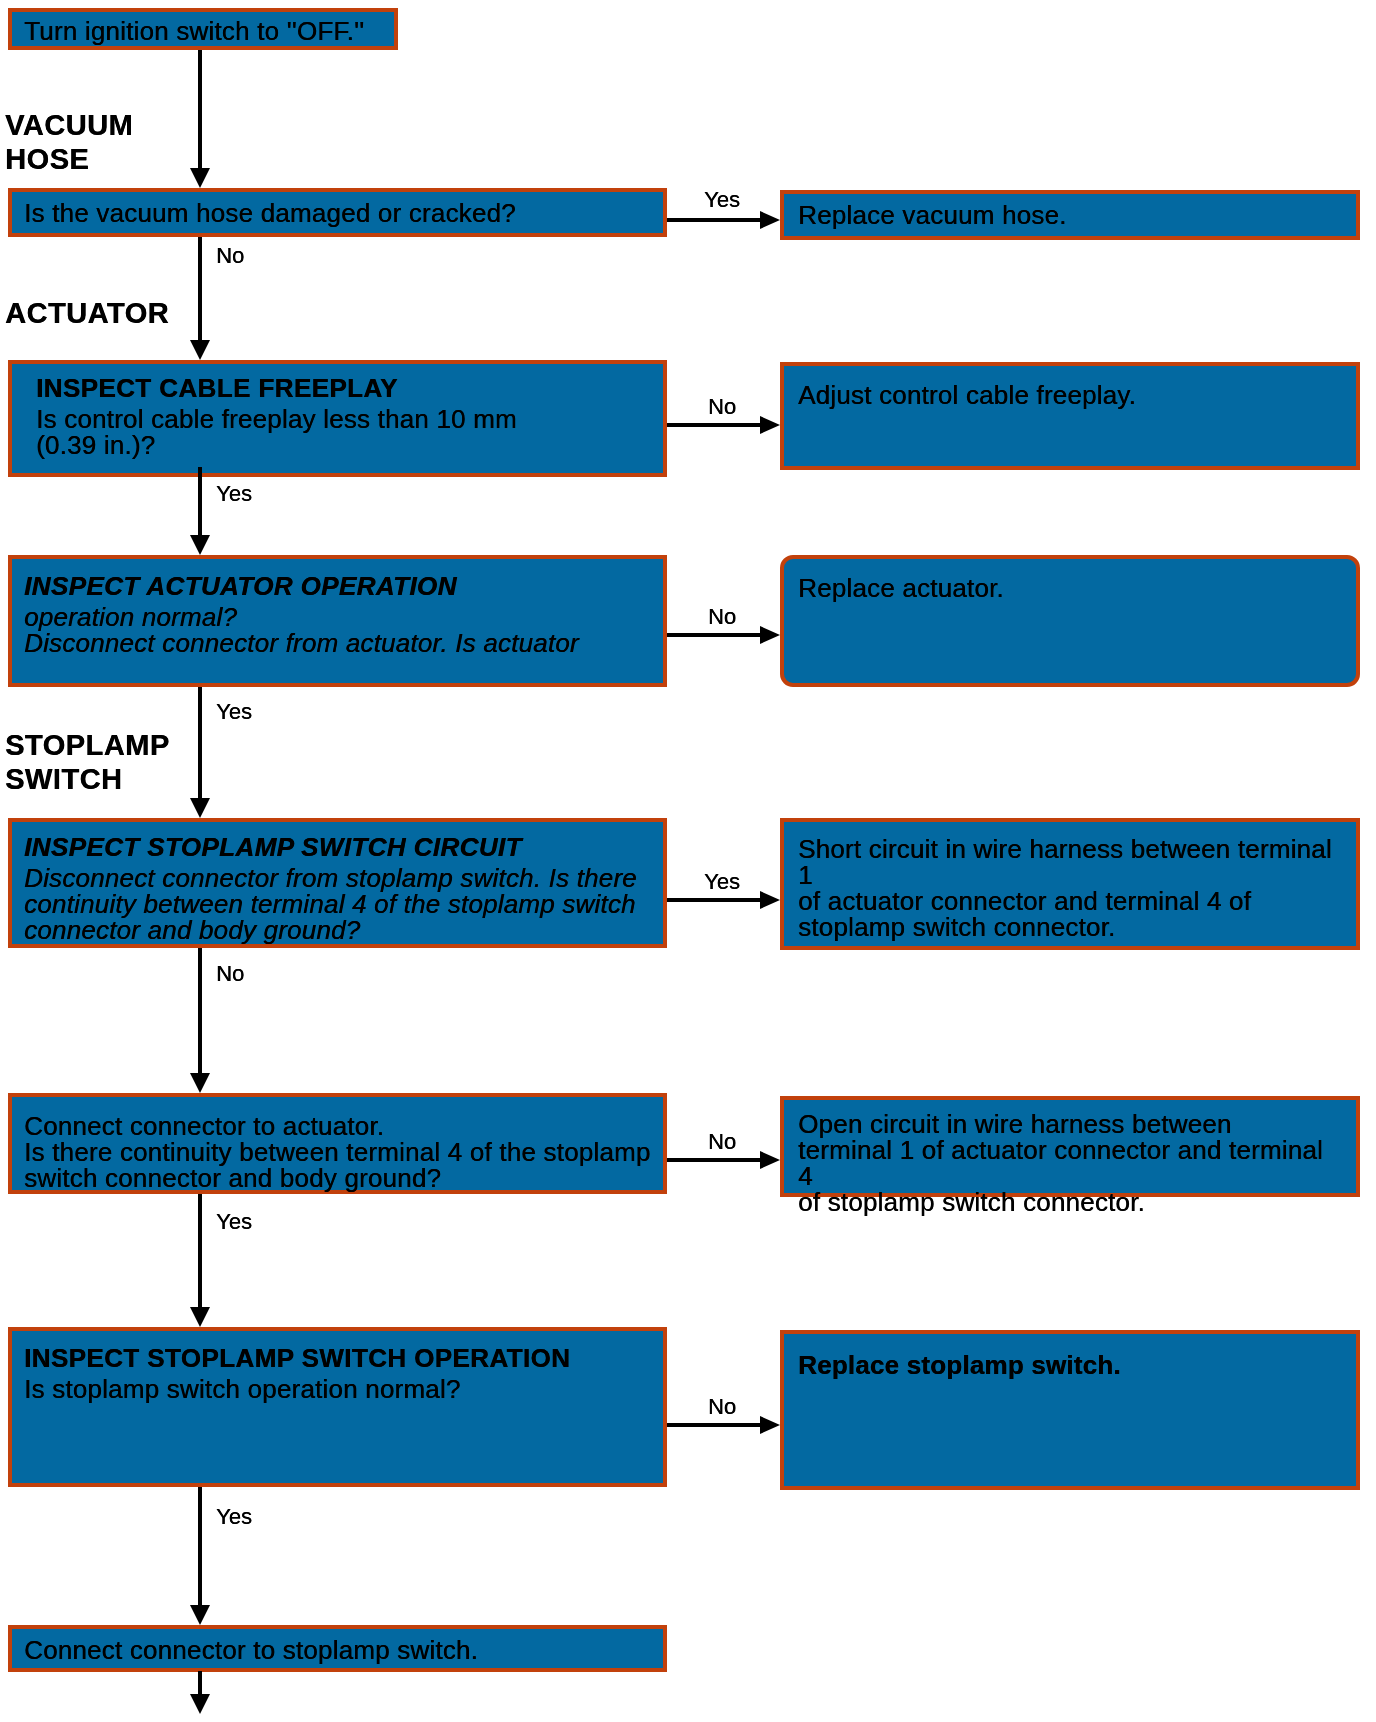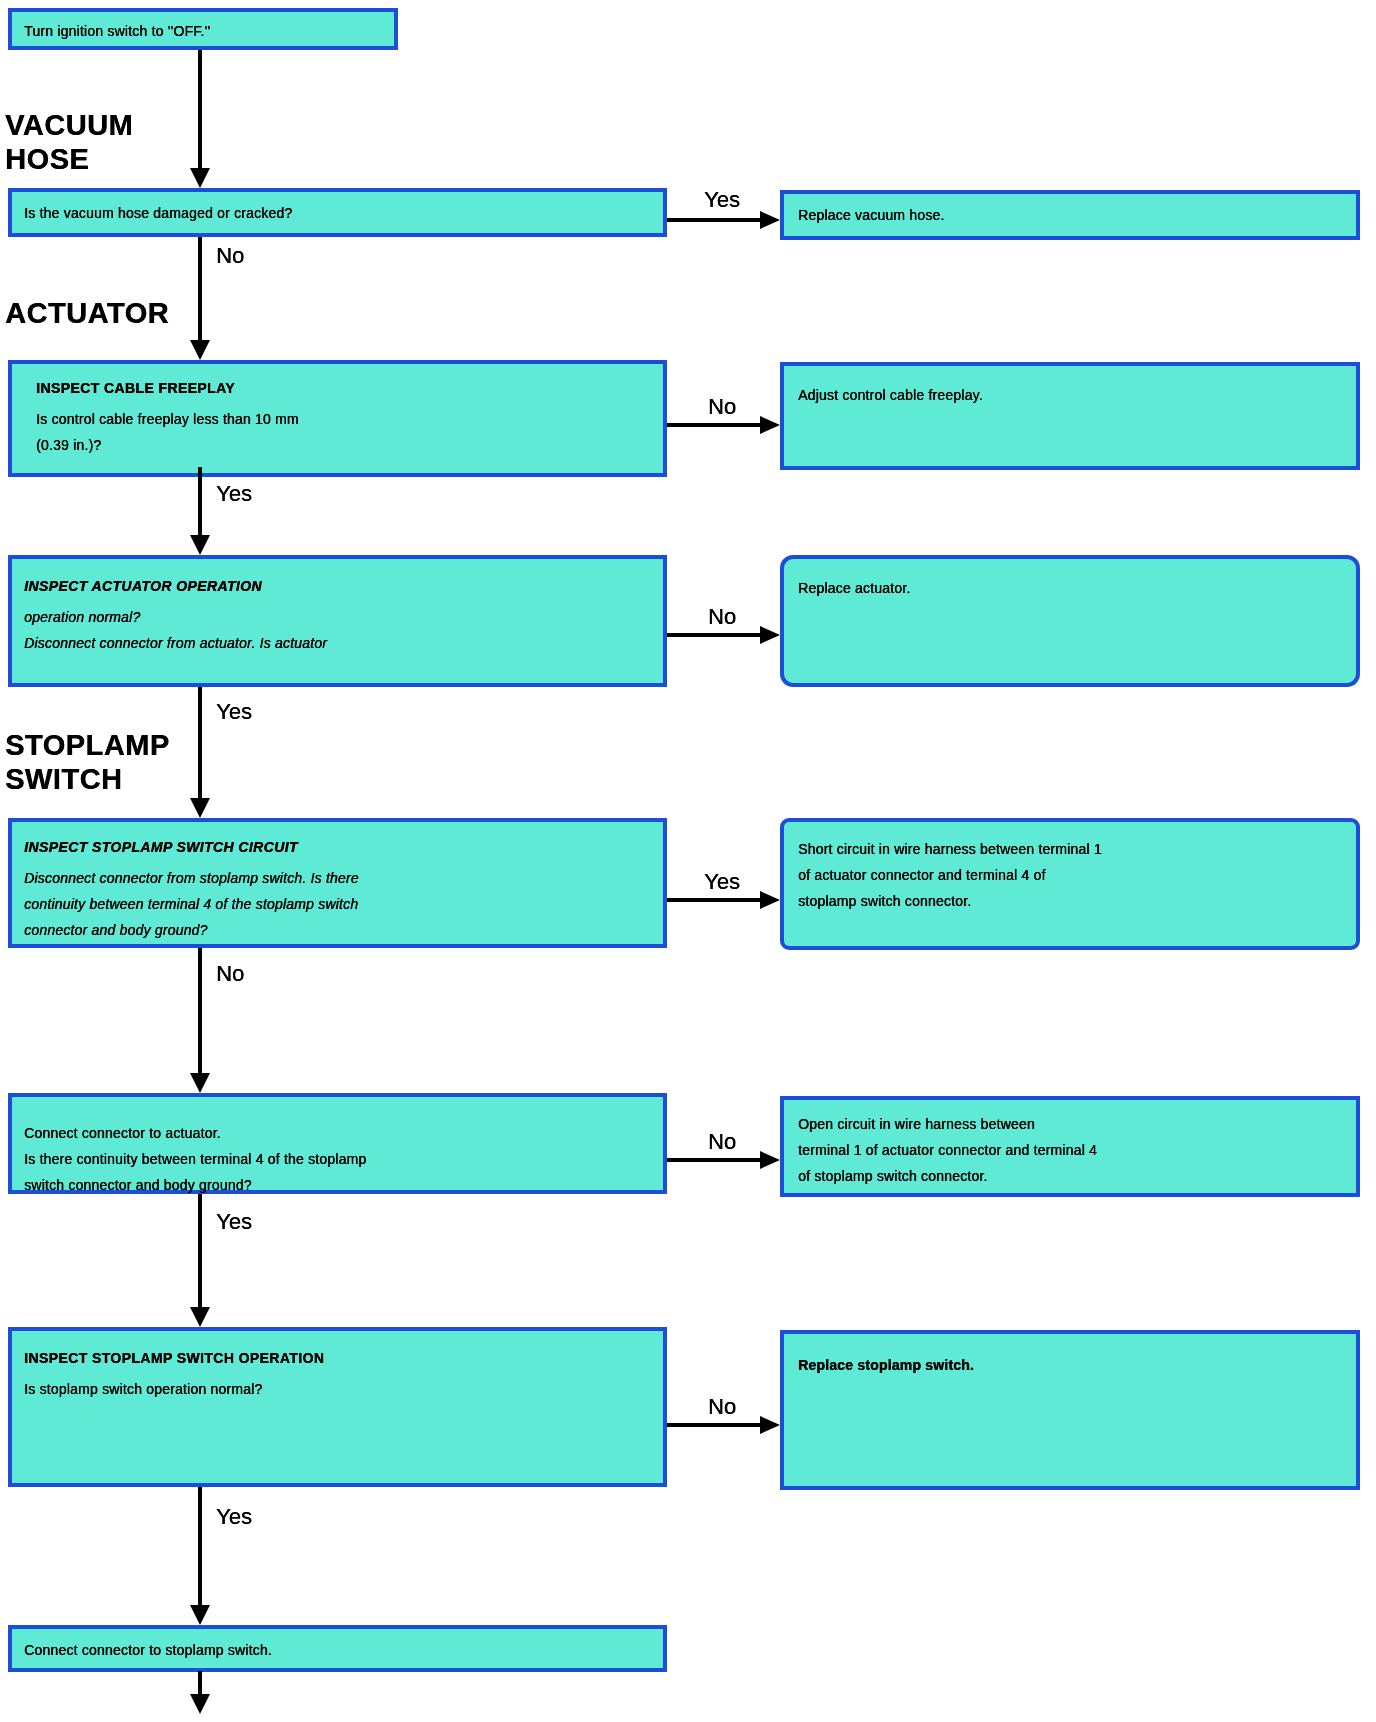--- a/index.html
+++ b/index.html
@@ -2,22 +2,22 @@
 <html><head>
 <meta charset="utf-8">
 <style>
   html,body{margin:0;padding:0;background:#fff;}
   .canvas{
     position:relative;width:1376px;height:1722px;background:#ffffff;
     font-family:"Liberation Sans",sans-serif;color:#000;
     text-shadow:0.4px 0 0 currentColor; 
   }
   .box{
-    position:absolute;border:4px solid #1d4ed8;background:#5eead4;
-    box-sizing:border-box;font-size:14px;line-height:26px;letter-spacing:0.2px;
+    position:absolute;border:4px solid #c2410c;background:#0369a1;
+    box-sizing:border-box;font-size:26px;line-height:26px;letter-spacing:0.2px;
   }
   .box-title{font-weight:bold;letter-spacing:0.4px;margin-bottom:5px;}
   .section-label{
     position:absolute;font-weight:bold;font-size:29px;line-height:34px;
     letter-spacing:0.5px;white-space:nowrap;
   }
   .vl{position:absolute;left:198px;width:4px;background:#000;}
   .ah-d{
     position:absolute;left:190px;width:0;height:0;
     border-left:10px solid transparent;border-right:10px solid transparent;
@@ -103,30 +103,30 @@
 
   <div class="box" style="left:8px;top:818px;width:659px;height:130px;padding:12px 12px;font-style:italic;">
     <div class="box-title">INSPECT STOPLAMP SWITCH CIRCUIT</div>
     <div>Disconnect connector from stoplamp switch. Is there</div>
     <div>continuity between terminal 4 of the stoplamp switch</div>
     <div>connector and body ground?</div>
   </div>
   <div class="hlabel" style="top:870px;">Yes</div>
   <div class="hl" style="left:667px;top:898px;width:95px;"></div>
   <div class="ah-r" style="left:760px;top:891px;"></div>
-  <div class="box" style="left:780px;top:818px;width:580px;height:132px;padding:14px 14px;border-radius:9px;">
+  <div class="box" style="left:780px;top:818px;width:580px;height:132px;padding:14px 14px;">
     <div>Short circuit in wire harness between terminal 1</div>
     <div>of actuator connector and terminal 4 of</div>
     <div>stoplamp switch connector.</div>
   </div>
   <div class="vlabel" style="top:962px;">No</div>
   <div class="vl" style="top:948px;height:125px;"></div>
   <div class="ah-d" style="top:1073px;"></div>
 
-  <div class="box" style="left:8px;top:1093px;width:659px;height:101px;padding:23px 12px;">
+  <div class="box" style="left:8px;top:1093px;width:659px;height:101px;padding:16px 12px;">
     <div>Connect connector to actuator.</div>
     <div>Is there continuity between terminal 4 of the stoplamp</div>
     <div>switch connector and body ground?</div>
   </div>
   <div class="hlabel" style="top:1130px;">No</div>
   <div class="hl" style="left:667px;top:1158px;width:95px;"></div>
   <div class="ah-r" style="left:760px;top:1151px;"></div>
   <div class="box" style="left:780px;top:1096px;width:580px;height:101px;padding:11px 14px;">
     <div>Open circuit in wire harness between</div>
     <div>terminal 1 of actuator connector and terminal 4</div>

